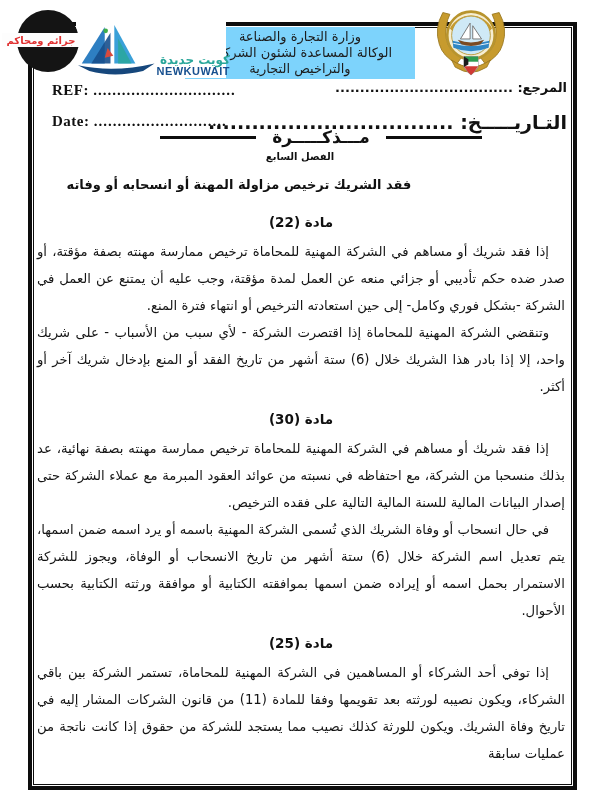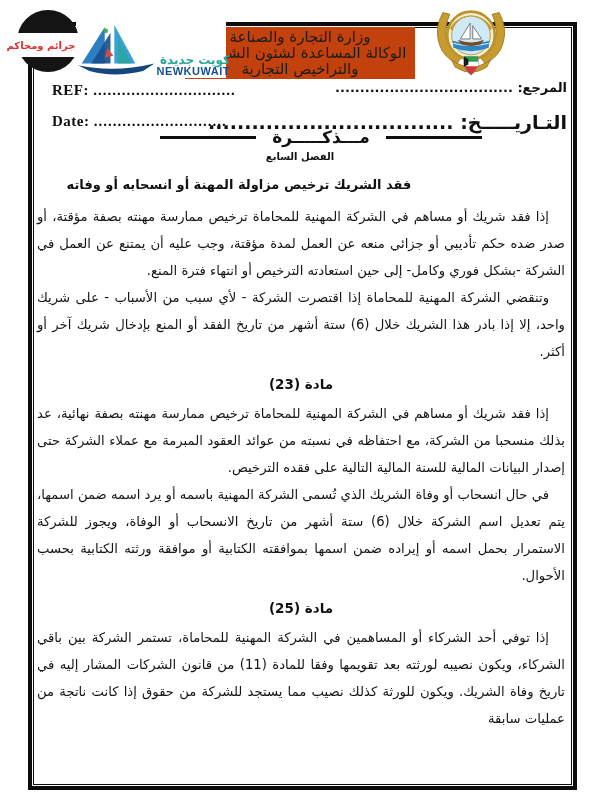--- a/index.html
+++ b/index.html
@@ -13,39 +13,39 @@
   .frame{
     position:absolute;left:28px;top:22px;width:549px;height:768px;
     box-sizing:border-box;border:4px solid #0d0d0d;z-index:1;
   }
   .frame::after{
     content:"";position:absolute;inset:1px;border:1px solid #0d0d0d;
   }
   
   .ministry{
     position:absolute;left:185px;top:27px;width:230px;z-index:3;
-    background:#c2410c;text-align:center;direction:rtl;
-    font-size:15px;line-height:16px;color:#1c1c1c;padding:2px 0;
+    background:#7dd3fc;text-align:center;direction:rtl;
+    font-size:13px;line-height:16px;color:#1c1c1c;padding:2px 0;
   }
   .emblem{position:absolute;left:424px;top:2px;width:94px;height:88px;z-index:4;}
   .logo{
     position:absolute;left:76px;top:14px;width:150px;height:64px;z-index:4;
     background:#fff;display:flex;align-items:flex-end;
   }
   .logo svg{display:block;}
   .logo-text{display:flex;flex-direction:column;line-height:1.05;margin-right:-4px;}
   .logo-ar{font-size:12px;color:#2aa79b;font-weight:bold;direction:rtl;}
   .logo-en{font-size:11px;color:#17508f;font-weight:bold;letter-spacing:.5px;
            font-family:"Liberation Sans",sans-serif;}
   .stamp-circle{
     position:absolute;left:17px;top:10px;width:62px;height:62px;border-radius:50%;
     background:#141414;z-index:5;
   }
   .stamp-band{
-    position:absolute;left:2px;top:33px;width:78px;height:24px;background:#fdfdfd;
+    position:absolute;left:2px;top:33px;width:78px;height:14px;background:#fdfdfd;
     z-index:6;display:flex;align-items:center;justify-content:center;
     font-size:10px;font-weight:bold;color:#e03131;direction:rtl;
   }
   
   .ref-ar{position:absolute;right:33px;top:80px;direction:rtl;font-weight:bold;
           font-size:13px;z-index:2;white-space:nowrap;}
   .date-ar{position:absolute;right:33px;top:111px;direction:rtl;font-weight:bold;
            font-size:19px;z-index:2;white-space:nowrap;}
   .ref-en,.date-en{
     position:absolute;left:52px;font-family:"Liberation Serif",serif;
@@ -155,24 +155,25 @@
   <div class="memo-title-row">
     <div class="title-rule"></div>
     <div class="memo-title">مـــذكـــــرة</div>
     <div class="title-rule"></div>
   </div>
   <div class="chapter">الفصل السابع</div>
   <div class="subject">فقد الشريك ترخيص مزاولة المهنة أو انسحابه أو وفاته</div>
 
   <div class="articles">
 
+    <div class="article-number">مادة (22)</div>
     <p>إذا فقد شريك أو مساهم في الشركة المهنية للمحاماة ترخيص ممارسة مهنته بصفة مؤقتة، أو صدر ضده حكم تأديبي أو جزائي منعه عن العمل لمدة مؤقتة، وجب عليه أن يمتنع عن العمل في الشركة -بشكل فوري وكامل- إلى حين استعادته الترخيص أو انتهاء فترة المنع.</p>
     <p>وتنقضي الشركة المهنية للمحاماة إذا اقتصرت الشركة - لأي سبب من الأسباب - على شريك واحد، إلا إذا بادر هذا الشريك خلال (6) ستة أشهر من تاريخ الفقد أو المنع بإدخال شريك آخر أو أكثر.</p>
 
-    <div class="article-number">مادة (23)</div>
+    <div class="article-number">مادة (30)</div>
     <p>إذا فقد شريك أو مساهم في الشركة المهنية للمحاماة ترخيص ممارسة مهنته بصفة نهائية، عد بذلك منسحبا من الشركة، مع احتفاظه في نسبته من عوائد العقود المبرمة مع عملاء الشركة حتى إصدار البيانات المالية للسنة المالية التالية على فقده الترخيص.</p>
 
     <p>في حال انسحاب أو وفاة الشريك الذي تُسمى الشركة المهنية باسمه أو يرد اسمه ضمن اسمها، يتم تعديل اسم الشركة خلال (6) ستة أشهر من تاريخ الانسحاب أو الوفاة، ويجوز للشركة الاستمرار بحمل اسمه أو إيراده ضمن اسمها بموافقته الكتابية أو موافقة ورثته الكتابية بحسب الأحوال.</p>
 
     <div class="article-number">مادة (25)</div>
     <p>إذا توفي أحد الشركاء أو المساهمين في الشركة المهنية للمحاماة، تستمر الشركة بين باقي الشركاء، ويكون نصيبه لورثته بعد تقويمها وفقا للمادة (11) من قانون الشركات المشار إليه في تاريخ وفاة الشريك. ويكون للورثة كذلك نصيب مما يستجد للشركة من حقوق إذا كانت ناتجة من عمليات سابقة</p>
 
   </div>
 
 </div>

